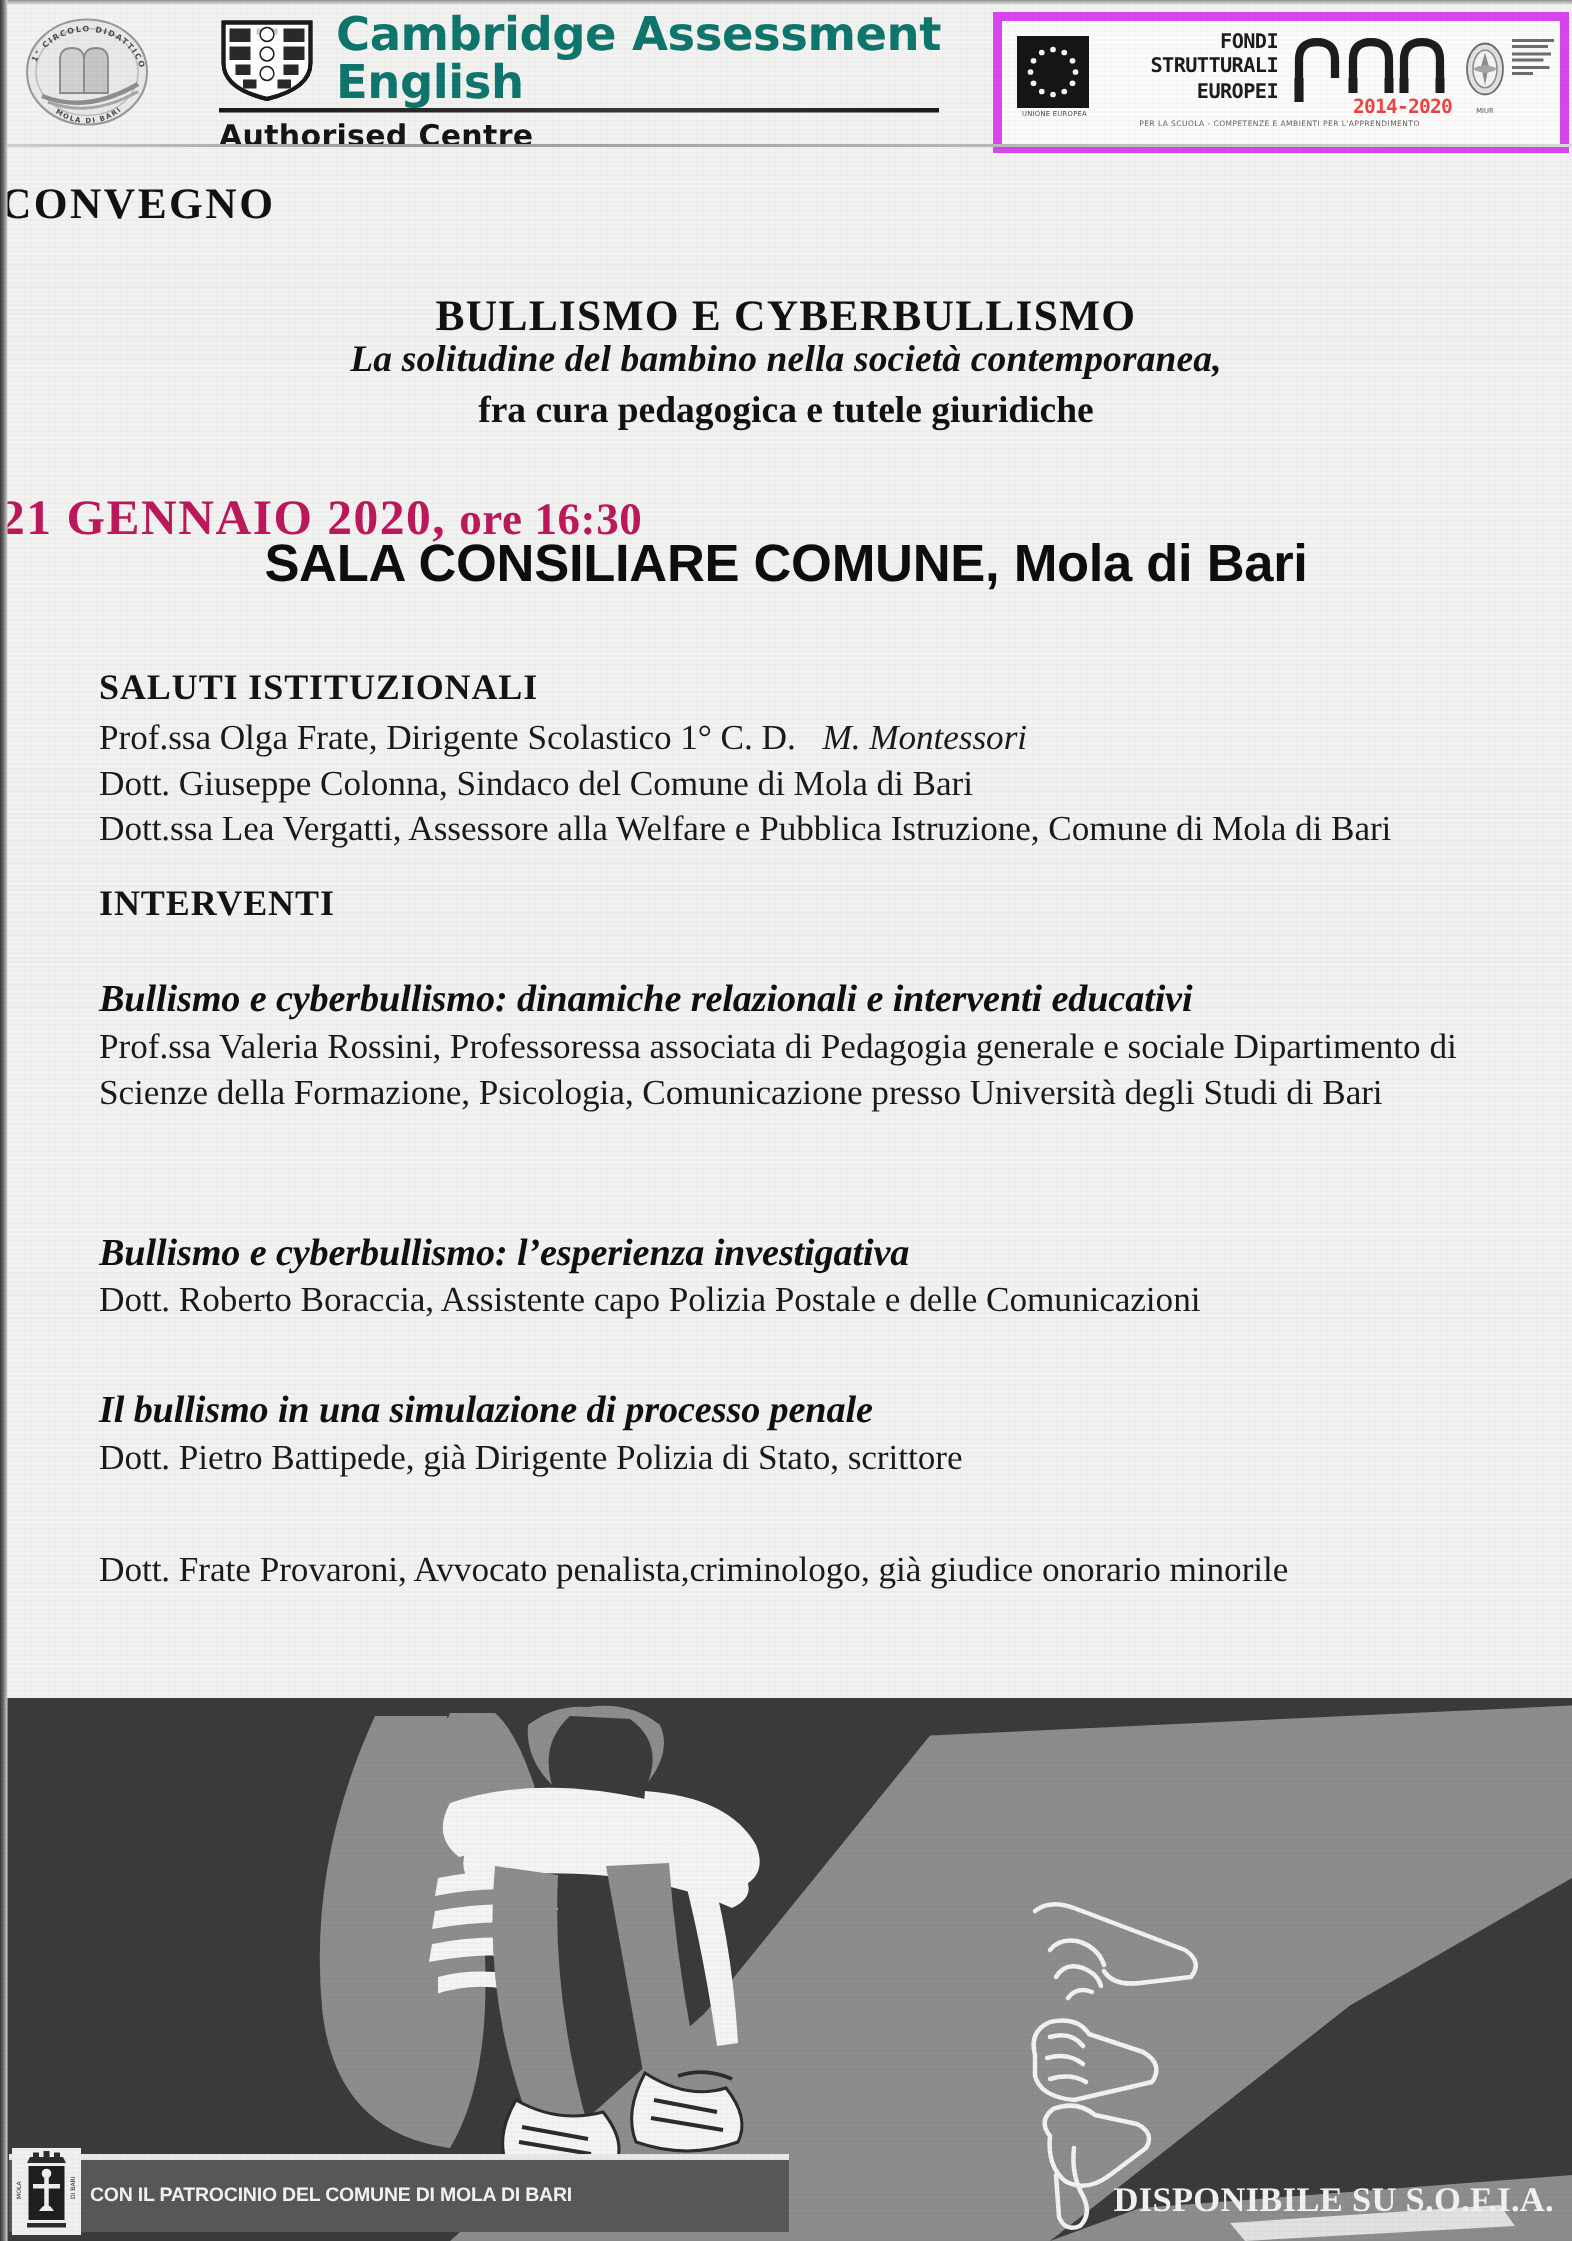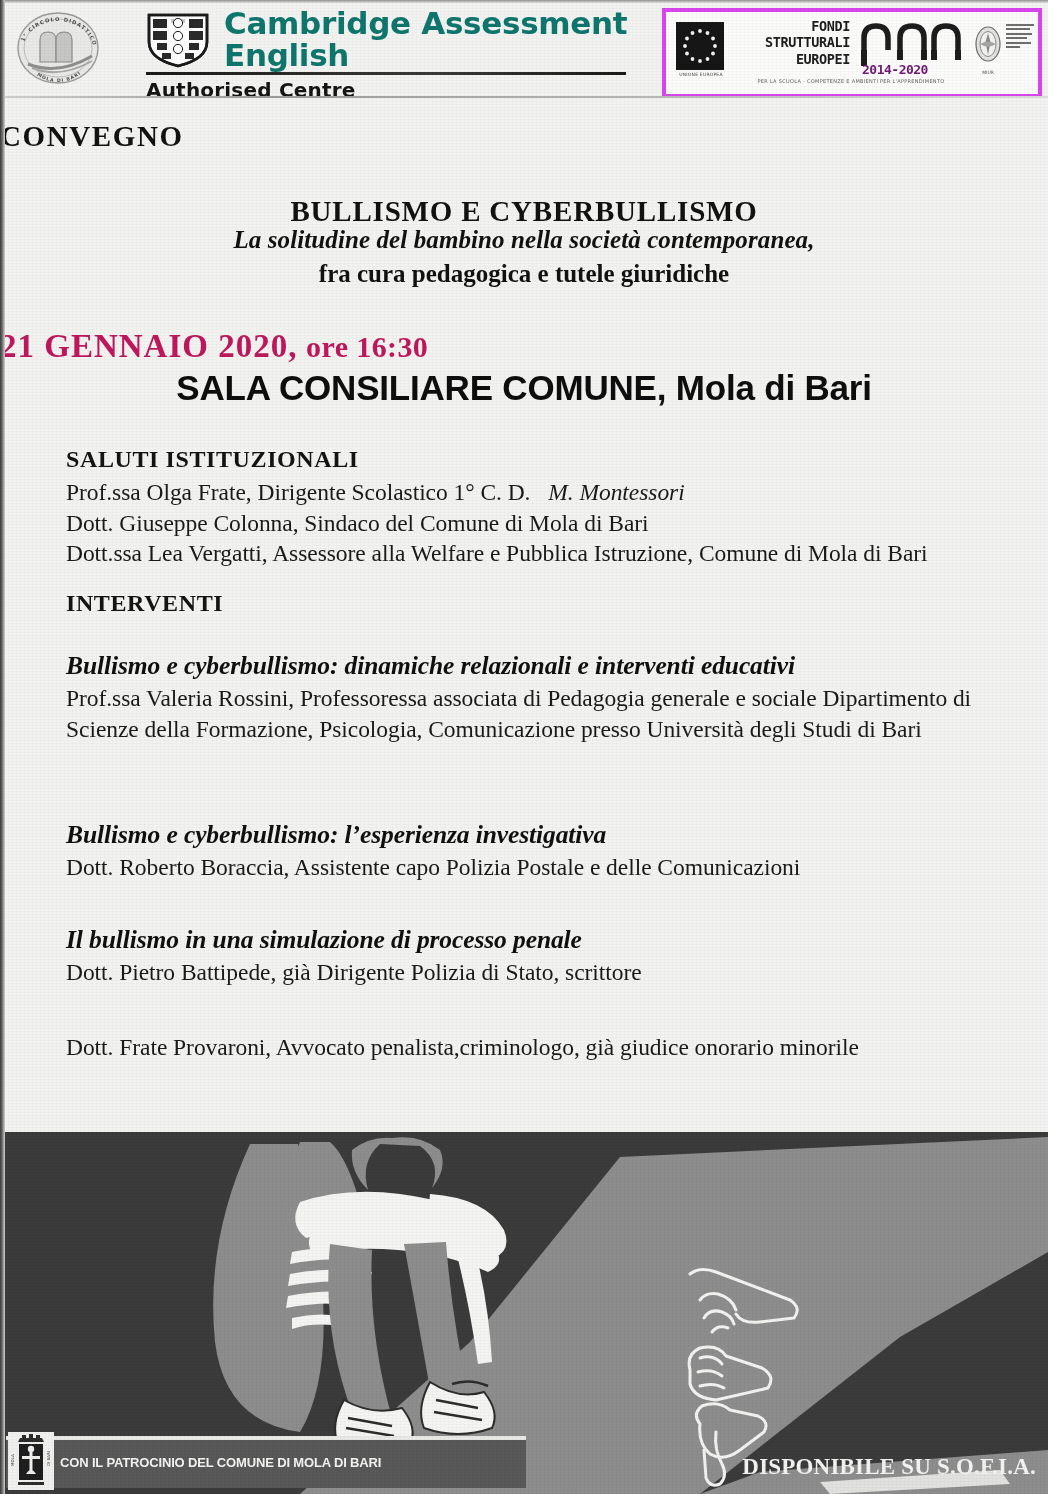--- a/index.html
+++ b/index.html
@@ -37,31 +37,31 @@
     font-weight:bold;font-size:31px;line-height:1.03;color:#0f766e;
     letter-spacing:-0.3px;}
   .camb-txt .l2{font-size:31px;}
   .camb-rule{position:absolute;left:0;top:62px;width:480px;height:3px;
      background:linear-gradient(90deg,#1b1b1b,#3a3a3a 60%,#1b1b1b);}
   .camb-auth{position:absolute;left:0;top:68px;
     font-family:"DejaVu Sans","Liberation Sans",sans-serif;
     font-weight:bold;font-size:20px;color:#151515;letter-spacing:.2px;}
 
   .pon{position:absolute;left:662px;top:8px;width:372px;height:82px;
-    border:4px solid #d946ef;background:#fbfbfa;}
+    border:6px solid #d946ef;background:#fbfbfa;}
   .pon-flag{position:absolute;left:10px;top:10px;width:48px;height:48px;background:#1a1a1a;}
   .pon-flag svg{display:block;}
   .pon-flag-cap{position:absolute;left:4px;top:60px;width:62px;text-align:center;
     font-family:"DejaVu Sans",sans-serif;font-size:4.5px;color:#4a4a4a;letter-spacing:.2px;}
   .pon-words{position:absolute;left:72px;top:6px;width:112px;text-align:right;
     font-family:"DejaVu Sans Mono","Liberation Mono",monospace;
     font-weight:bold;font-size:13.5px;line-height:1.22;color:#1d1d1d;letter-spacing:-.4px;}
   .pon-mark{position:absolute;left:190px;top:8px;width:110px;height:48px;}
-  .pon-years{position:absolute;left:196px;top:50px;width:104px;text-align:left;
-    font-family:"DejaVu Sans Mono",monospace;font-weight:bold;font-size:13px;color:#701a75;
+  .pon-years{position:absolute;left:196px;top:50px;width:104px;text-align:right;
+    font-family:"DejaVu Sans Mono",monospace;font-weight:bold;font-size:13px;color:#ef4444;
     letter-spacing:-.5px;}
   .pon-sub{position:absolute;left:66px;top:66px;width:238px;text-align:center;
     font-family:"DejaVu Sans",sans-serif;font-size:5px;color:#616161;letter-spacing:.3px;}
   .pon-seal{position:absolute;left:306px;top:10px;width:32px;height:44px;}
   .pon-min{position:absolute;left:340px;top:12px;width:28px;}
   .pon-min i{display:block;height:2px;margin-bottom:2.4px;background:#6e6e6e;}
   .pon-min i:nth-child(2){width:86%}
   .pon-min i:nth-child(3){width:94%}
   .pon-min i:nth-child(4){width:74%}
   .pon-min i:nth-child(5){width:90%}
@@ -84,21 +84,21 @@
     font-size:25px;color:#121212;letter-spacing:.1px;}
   .sub2{position:absolute;left:0;top:162px;width:1048px;text-align:center;
     font-family:"Liberation Serif",serif;font-weight:bold;
     font-size:25px;color:#121212;}
 
   .dateline{position:absolute;left:0;top:230px;width:1048px;text-align:left;
     font-family:"Liberation Serif",serif;font-weight:bold;font-size:33px;color:#be185d;
     letter-spacing:.4px;}
   .dateline .mon{letter-spacing:1px;}
   .dateline .ore{font-size:30px;}
-  .venue{position:absolute;left:0;top:270px;width:1048px;text-align:center;
+  .venue{position:absolute;left:0;top:258px;width:1048px;text-align:center;
     font-family:"Liberation Sans",sans-serif;font-weight:bold;font-size:35px;color:#0e0e0e;
     letter-spacing:-.2px;}
   .venue .city{font-weight:bold;}
 
   .block{position:absolute;left:66px;width:964px;}
   .sec-head{font-family:"Liberation Serif",serif;font-weight:bold;font-size:24px;
     letter-spacing:.6px;color:#141414;}
   .person{font-family:"Liberation Serif",serif;font-size:23.5px;line-height:1.30;
     color:#1a1a1a;letter-spacing:-.05px;}
   .person em{font-style:italic;margin-left:12px;}

